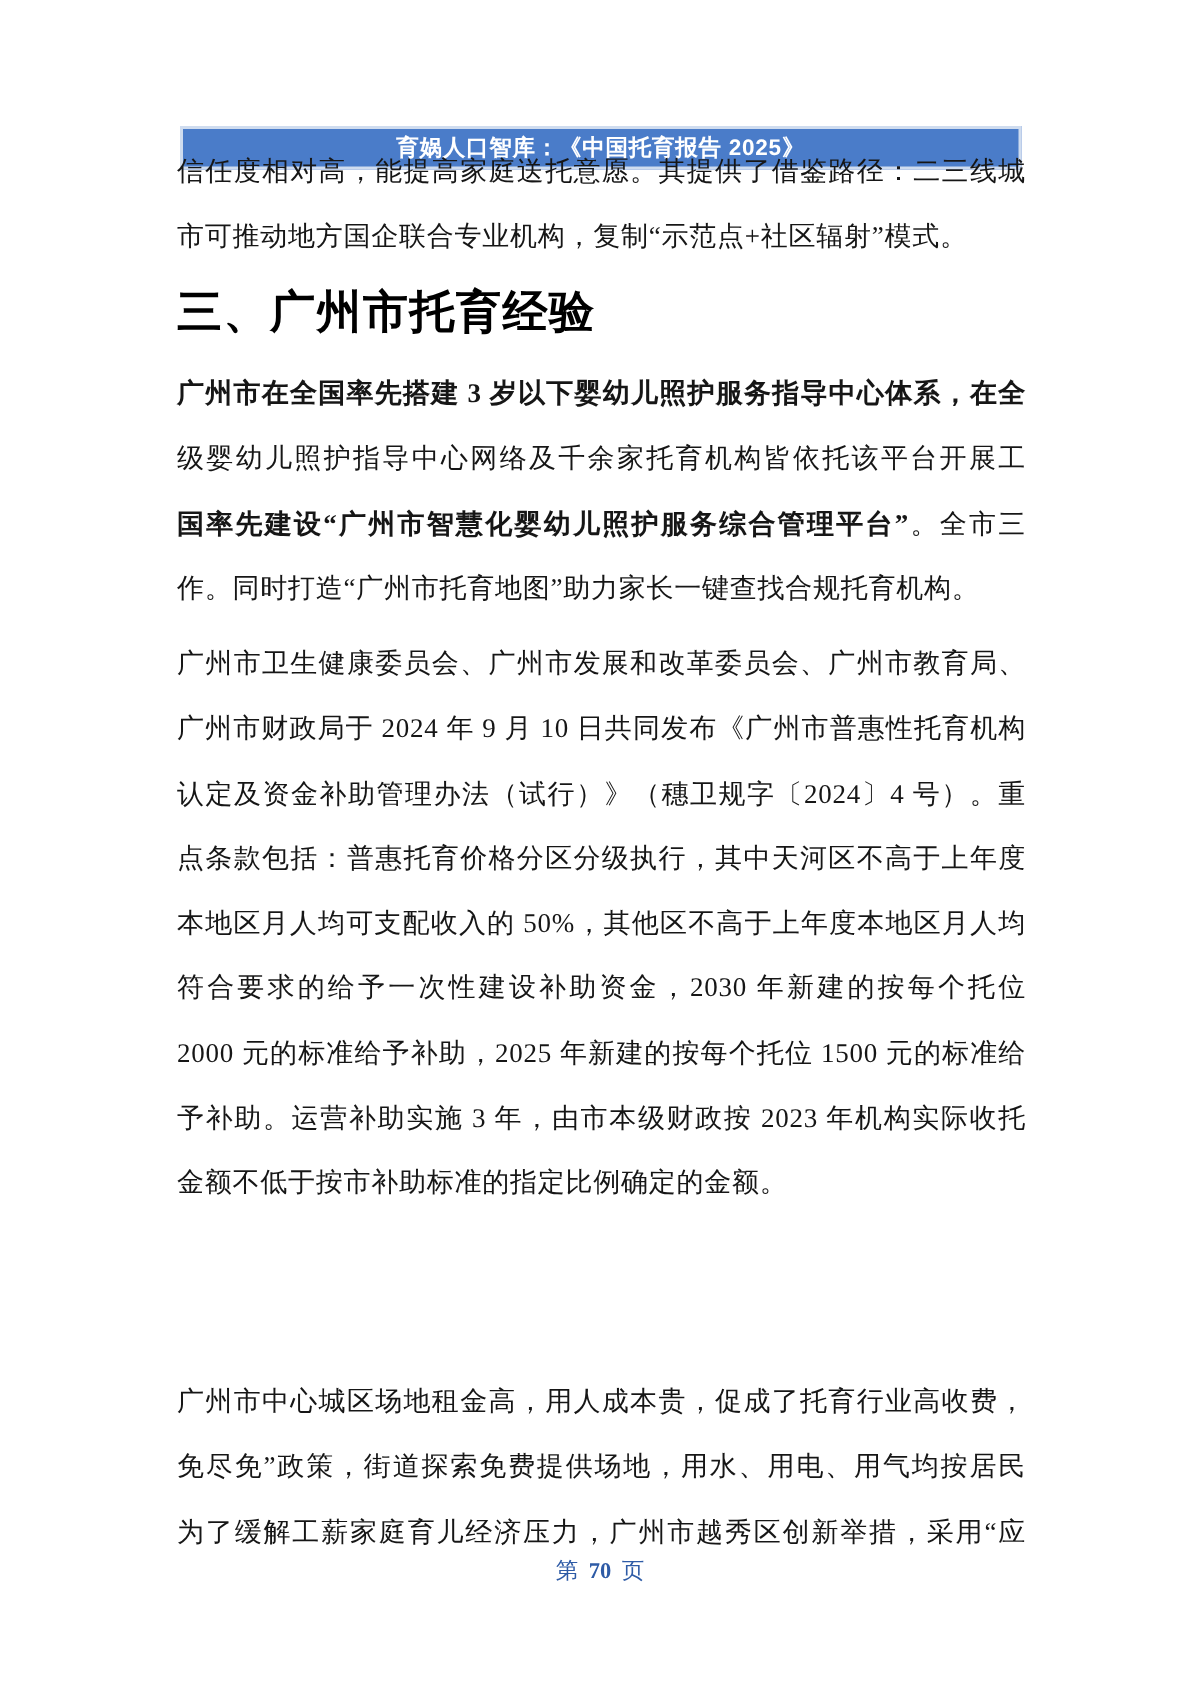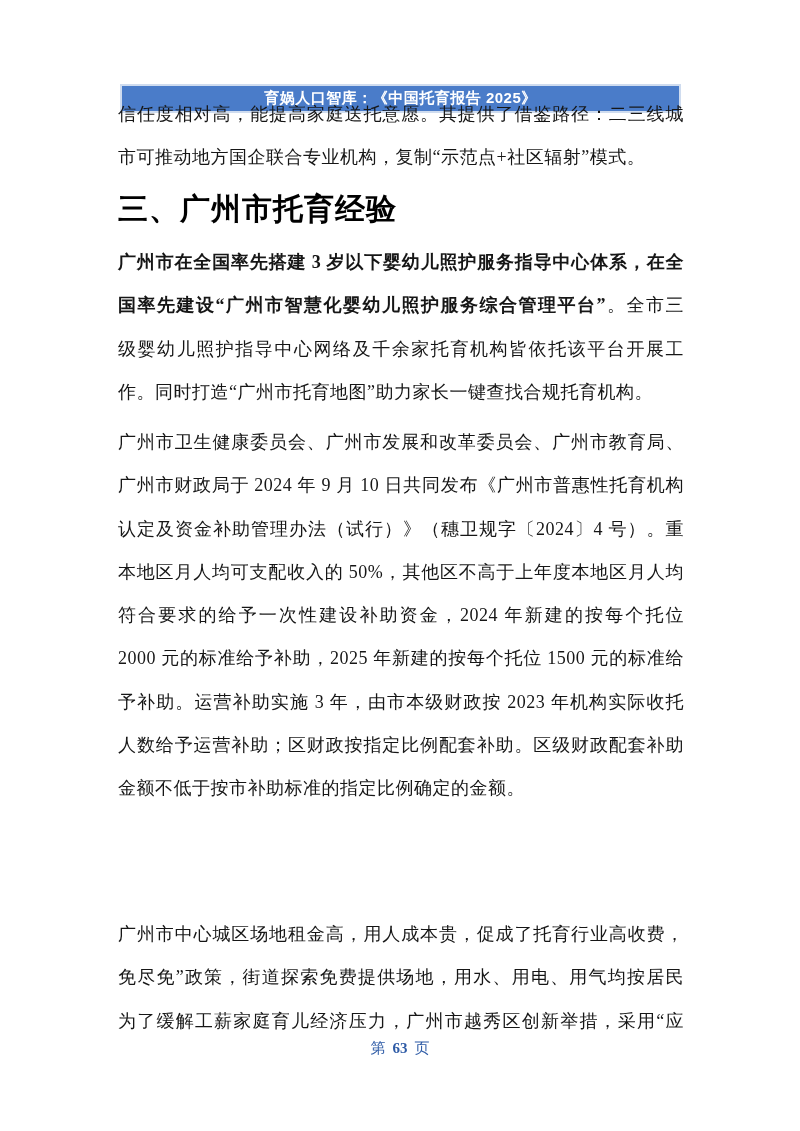--- a/index.html
+++ b/index.html
@@ -71,38 +71,38 @@
   </div>
 
   <div class="section-heading">三、广州市托育经验</div>
 
   <div class="para" style="top:93px">
       <div class="line just"><span class="seg">信任度相对高，能提高家庭送托意愿。其提供了借鉴路径：二三线城</span></div>
       <div class="line"><span class="seg">市可推动地方国企联合专业机构，复制“示范点+社区辐射”模式。</span></div>
     </div>
   <div class="para" style="top:241px">
       <div class="line just"><span class="seg b">广州市在全国率先搭建 3 岁以下婴幼儿照护服务指导中心体系，在全</span></div>
+      <div class="line just"><span class="seg">级婴幼儿照护指导中心网络及千余家托育机构皆依托该平台开展工</span></div>
       <div class="line just"><span class="seg b">国率先建设“广州市智慧化婴幼儿照护服务综合管理平台”</span><span class="seg">。全市三</span></div>
-      <div class="line just"><span class="seg">级婴幼儿照护指导中心网络及千余家托育机构皆依托该平台开展工</span></div>
       <div class="line"><span class="seg">作。同时打造“广州市托育地图”助力家长一键查找合规托育机构。</span></div>
     </div>
   <div class="para" style="top:421px">
       <div class="line just"><span class="seg">广州市卫生健康委员会、广州市发展和改革委员会、广州市教育局、</span></div>
       <div class="line just"><span class="seg">广州市财政局于 2024 年 9 月 10 日共同发布《广州市普惠性托育机构</span></div>
       <div class="line just"><span class="seg">认定及资金补助管理办法（试行）》（穗卫规字〔2024〕4 号）。重</span></div>
+      <div class="line just"><span class="seg">点条款包括：普惠托育价格分区分级执行，其中天河区不高于上年度</span></div>
       <div class="line just"><span class="seg">本地区月人均可支配收入的 50%，其他区不高于上年度本地区月人均</span></div>
-      <div class="line just"><span class="seg">符合要求的给予一次性建设补助资金，2024 年新建的按每个托位</span></div>
+      <div class="line just"><span class="seg">符合要求的给予一次性建设补助资金，2030 年新建的按每个托位</span></div>
       <div class="line just"><span class="seg">2000 元的标准给予补助，2025 年新建的按每个托位 1500 元的标准给</span></div>
       <div class="line just"><span class="seg">予补助。运营补助实施 3 年，由市本级财政按 2023 年机构实际收托</span></div>
-      <div class="line just"><span class="seg">人数给予运营补助；区财政按指定比例配套补助。区级财政配套补助</span></div>
       <div class="line"><span class="seg">金额不低于按市补助标准的指定比例确定的金额。</span></div>
     </div>
   <div class="para" style="top:913px">
       <div class="line just"><span class="seg">广州市中心城区场地租金高，用人成本贵，促成了托育行业高收费，</span></div>
       <div class="line just"><span class="seg">免尽免”政策，街道探索免费提供场地，用水、用电、用气均按居民</span></div>
       <div class="line just"><span class="seg">为了缓解工薪家庭育儿经济压力，广州市越秀区创新举措，采用“应</span></div>
     </div>
 
   <div class="footer">
-    <span>第</span><span class="num">63</span><span>页</span>
+    <span>第</span><span class="num">70</span><span>页</span>
   </div>
 
 </div>
 
 </body></html>

